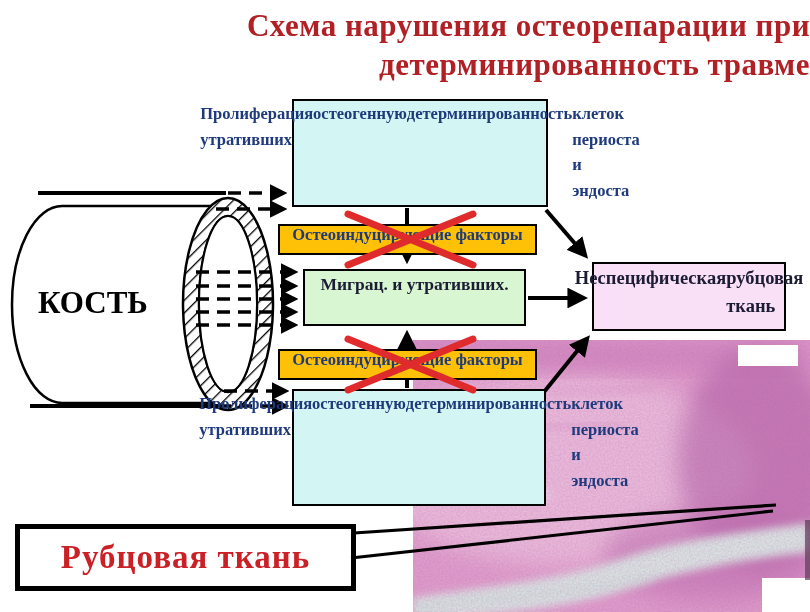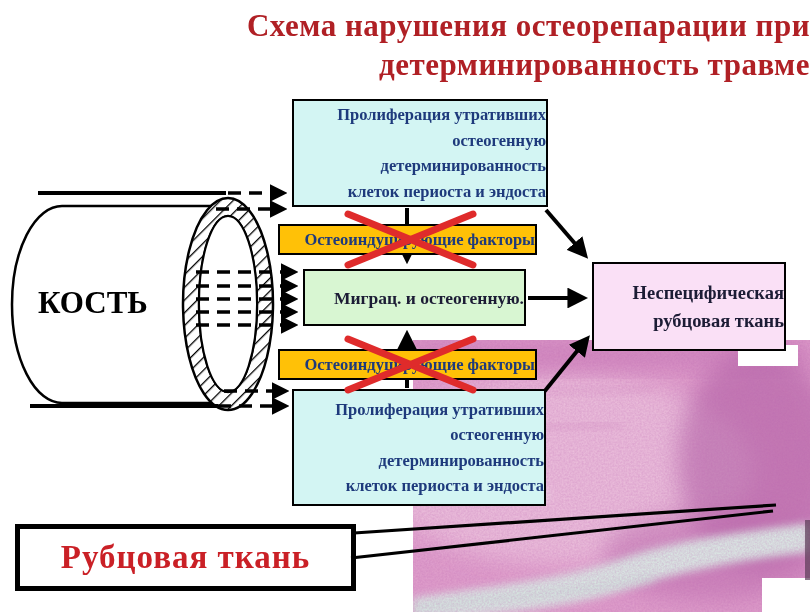--- a/index.html
+++ b/index.html
@@ -19,34 +19,34 @@
     position:relative;width:810px;height:612px;background:#ffffff;
     overflow:hidden;font-family:"Liberation Serif","DejaVu Serif",serif;
   }
   .title{
     position:absolute;left:0;top:6px;width:810px;text-align:right;
     color:var(--title-red);font-weight:bold;font-size:31px;line-height:39px;
     letter-spacing:0.5px;
   }
   .box{
     position:absolute;box-sizing:border-box;border:2px solid var(--line-black);
-    font-weight:bold;text-align:right;
-    display:flex;flex-direction:column;justify-content:center;
+    font-weight:bold;text-align:left;
+    display:flex;flex-direction:row;justify-content:center;
   }
   .box span{display:block;}
   .cyan{background:var(--box-cyan);color:var(--text-navy);font-size:16.5px;line-height:25.5px;}
   .box-periost-top{left:292px;top:99px;width:256px;height:108px;}
   .box-periost-bottom{left:292px;top:389px;width:254px;height:117px;}
   .orange{background:var(--box-orange);color:var(--text-navy);font-size:16.5px;line-height:18px;}
   .box-factors-top{left:278px;top:224px;width:259px;height:31px;}
   .box-factors-bottom{left:278px;top:349px;width:259px;height:31px;}
   .green{background:var(--box-green);color:var(--text-dark);font-size:17.5px;line-height:26px;
     left:303px;top:269px;width:223px;height:57px;}
   .pink{background:var(--box-pink);color:var(--text-dark);font-size:18.5px;line-height:28px;
-    left:592px;top:262px;width:194px;height:89px;}
+    left:592px;top:262px;width:194px;height:69px;}
   .callout-box{
     position:absolute;left:15px;top:524px;width:341px;height:67px;box-sizing:border-box;
     background:#fff;border:5px solid var(--line-black);
     display:flex;align-items:center;justify-content:center;
     color:var(--callout-red);font-weight:bold;font-size:33px;letter-spacing:1px;
   }
   .histo{position:absolute;left:413px;top:340px;width:397px;height:272px;z-index:1;}
   .lines-layer{position:absolute;left:0;top:0;z-index:2;pointer-events:none;}
   .box,.callout-box{z-index:3;}
   .overlay-layer{position:absolute;left:0;top:0;z-index:4;pointer-events:none;}
@@ -146,21 +146,21 @@
     <span>остеогенную</span>
     <span>детерминированность</span>
     <span>клеток периоста и эндоста</span>
   </div>
 
   <div class="box orange box-factors-top">
     <span>Остеоиндуцирующие факторы</span>
   </div>
 
   <div class="box green">
-    <span>Миграц.  и остеогенную.</span>
+    <span>Миграц.  и утративших.</span>
   </div>
 
   <div class="box pink">
     <span>Неспецифическая</span>
     <span>рубцовая ткань</span>
   </div>
 
   <div class="box orange box-factors-bottom">
     <span>Остеоиндуцирующие факторы</span>
   </div>

